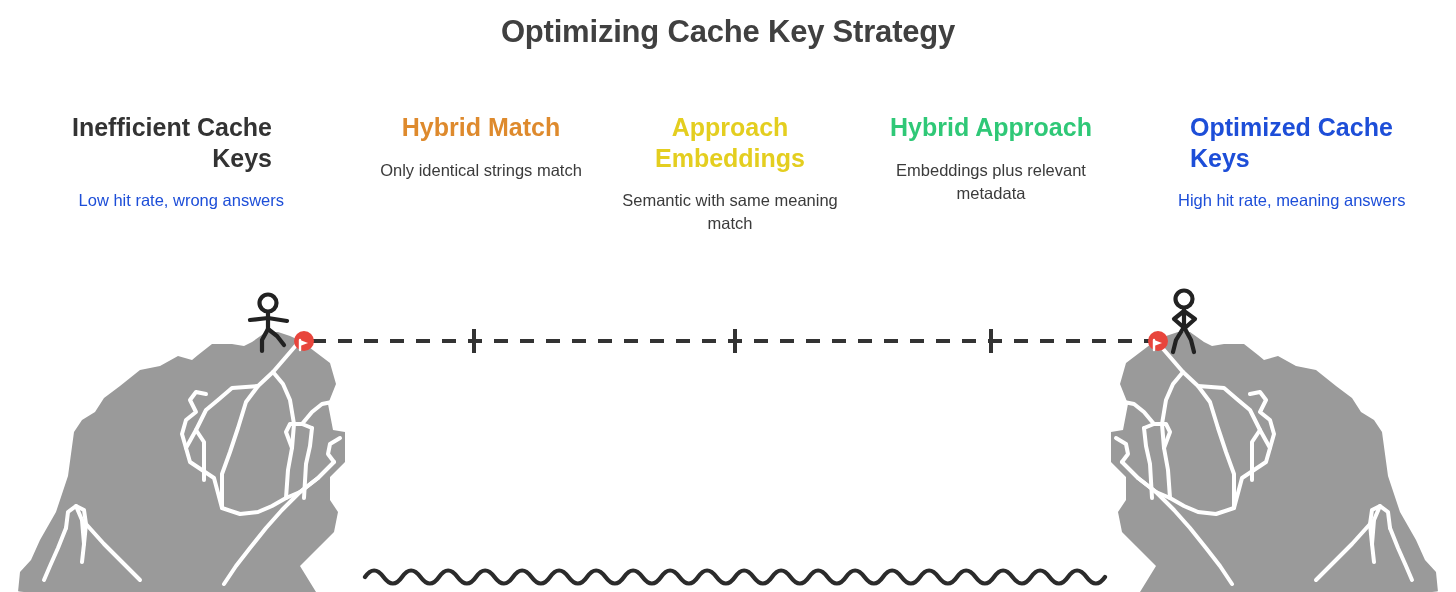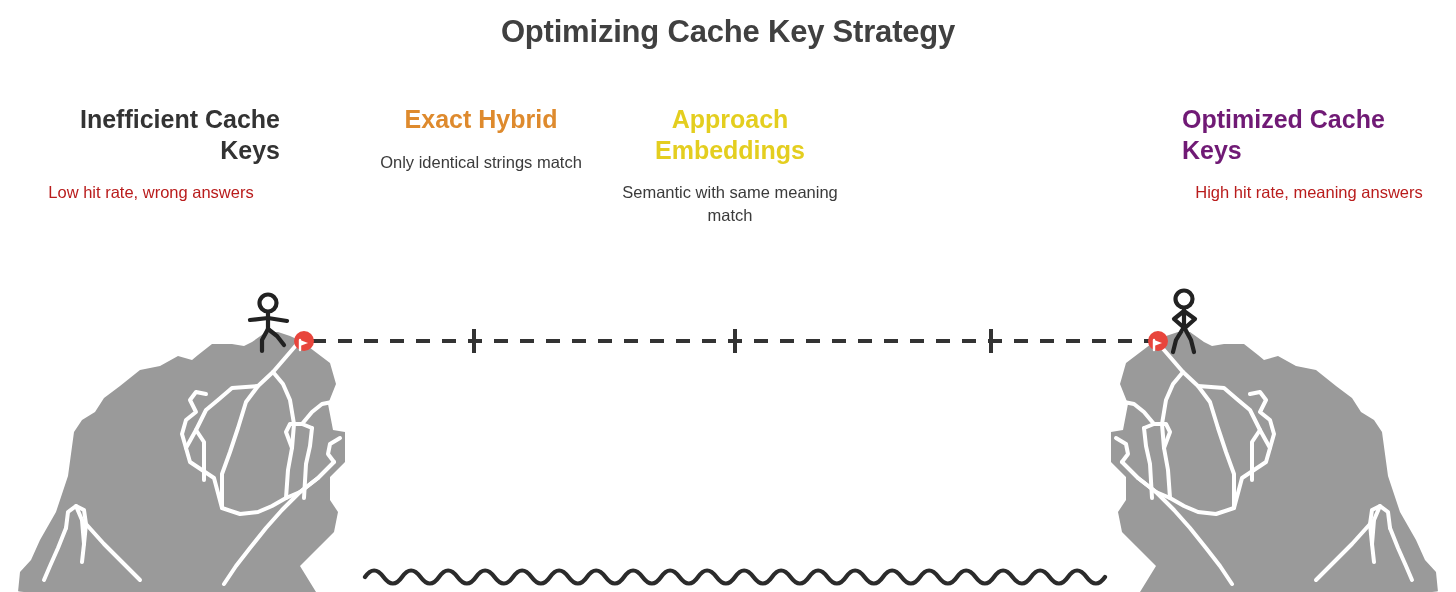--- a/index.html
+++ b/index.html
@@ -35,38 +35,38 @@
 
   
   .col {
     position: absolute;
     top: 100px;
   }
   .col-head {
     font-size: 25px;
     font-weight: bold;
     line-height: 1.22;
-    margin: 4px;
+    margin: 12px;
   }
   .col-sub {
     font-size: 16.5px;
     font-weight: normal;
     line-height: 1.42;
     color: #3b3b3b;
     margin-top: 16px;
   }
 
   .col-1 { left: 18px;   width: 266px; text-align: right; }
   .col-2 { left: 356px;  width: 250px; text-align: center; }
   .col-3 { left: 612px;  width: 236px; text-align: center; }
   .col-4 { left: 876px;  width: 230px; text-align: center; }
   .col-5 { left: 1178px; width: 262px; text-align: left; }
 
   .col-1 .col-sub,
-  .col-5 .col-sub { color: #b91c1c; text-align: center; }
+  .col-5 .col-sub { color: #1d4ed8; }
 
   
   .scene {
     position: absolute;
     left: 0;
     top: 0;
     width: 1456px;
     height: 592px;
   }
 </style>
@@ -76,32 +76,36 @@
 <div id="stage">
 
   <div class="title">Optimizing Cache Key Strategy</div>
 
   <div class="col col-1">
     <div class="col-head" style="color:#333333;">Inefficient Cache Keys</div>
     <div class="col-sub">Low hit rate, wrong answers</div>
   </div>
 
   <div class="col col-2">
-    <div class="col-head" style="color:#DE8A2D;">Exact Hybrid</div>
+    <div class="col-head" style="color:#DE8A2D;">Hybrid Match</div>
     <div class="col-sub">Only identical strings match</div>
   </div>
 
   <div class="col col-3">
     <div class="col-head" style="color:#E4CE1F;">Approach Embeddings</div>
     <div class="col-sub">Semantic with same meaning match</div>
   </div>
 
+  <div class="col col-4">
+    <div class="col-head" style="color:#2FC877;">Hybrid Approach</div>
+    <div class="col-sub">Embeddings plus relevant metadata</div>
+  </div>
 
   <div class="col col-5">
-    <div class="col-head" style="color:#701a75;">Optimized Cache Keys</div>
+    <div class="col-head" style="color:#1d4ed8;">Optimized Cache Keys</div>
     <div class="col-sub">High hit rate, meaning answers</div>
   </div>
 
   <svg class="scene" viewBox="0 0 1456 592">
 
     <g>
       <path fill="#9A9A9A" d="M 301 341
                L 330 363
                L 336 384
                L 328 404

